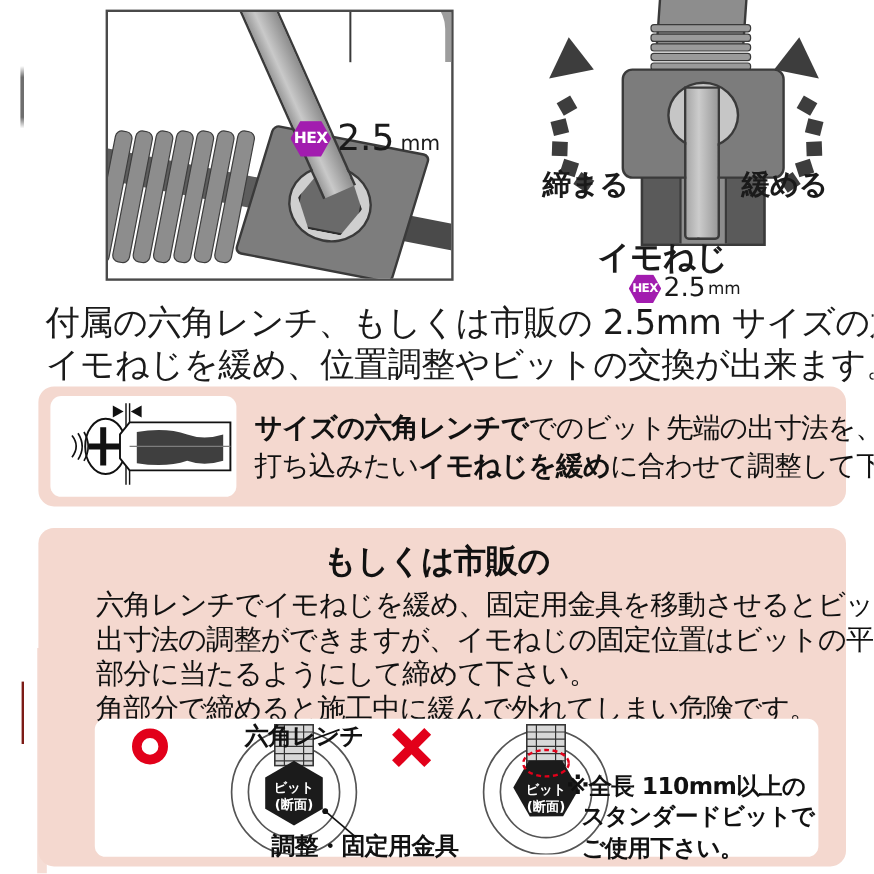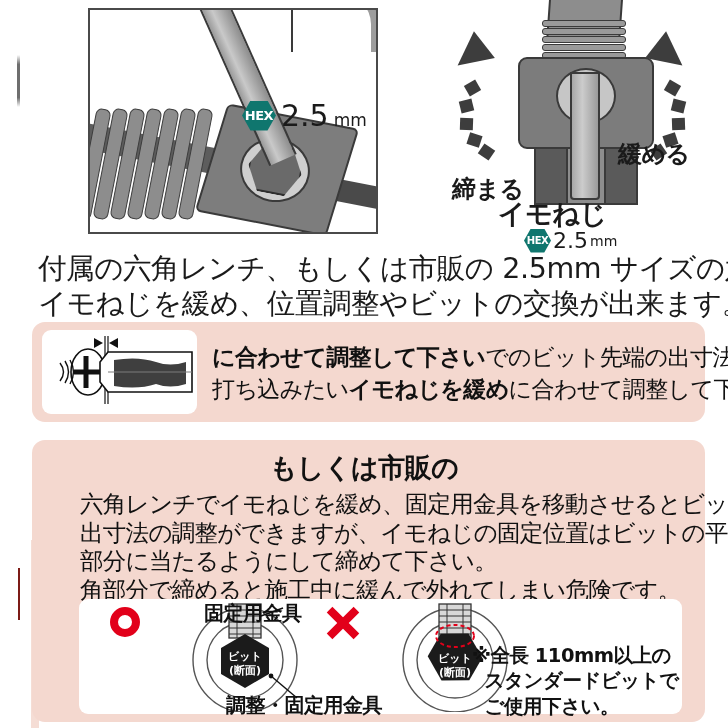--- a/index.html
+++ b/index.html
@@ -142,21 +142,21 @@
     border-bottom: none;
     border-top-right-radius: 52px;
     box-sizing: border-box;
   }
 
   
   .hex-badge {
     display: inline-flex;
     align-items: center;
     justify-content: center;
-    background: #0f766e;
+    background: #a21caf;
     color: #ffffff;
     font-weight: bold;
     clip-path: polygon(25% 0%, 75% 0%, 100% 50%, 75% 100%, 25% 100%, 0% 50%);
   }
   .hex-label-left {
     position: absolute;
     left: 152px; top: 88px;
     display: flex;
     align-items: baseline;
     gap: 5px;
@@ -269,21 +269,21 @@
     background: #3d3d3d;
   }
   .ri-label-l, .ri-label-r {
     position: absolute;
     top: 138px;
     font-size: 24px;
     font-weight: 600;
     color: #1a1a1a;
     letter-spacing: -0.5px;
   }
-  .ri-label-l { left: 22px; margin-top: 35px; }
+  .ri-label-l { left: 22px; }
   .ri-label-r { left: 188px; }
   .ri-leader-dot {
     position: absolute;
     left: 146px; top: 168px;
     width: 13px; height: 14px;
     background: #111111;
     border-radius: 50%;
   }
   .ri-leader-line {
     position: absolute;
@@ -540,21 +540,21 @@
     <path d="M52 8 l9 5 -9 5 z" fill="#111"></path>
     <path d="M76 8 l-9 5 9 5 z" fill="#111"></path>
     <path d="M63 6 V74 M66 6 V74" stroke="#111" stroke-width="1.2" fill="none"></path>
 
     <path d="M66 22 H150 V62 H66 L58 52 V32 Z" fill="#ffffff" stroke="#111" stroke-width="1.6"></path>
 
     <path d="M72 30 q24 -4 42 2 q14 5 30 0 V54 q-16 5 -30 0 q-18 6 -42 2 Z" fill="#3f3f3f"></path>
     <path d="M66 42 H150" stroke="#7d7d7d" stroke-width="1.2"></path>
   </svg>
 </div>
-<div class="panel-a-text"><b>に合わせて調整して下さい</b><span>でのビット先端の出寸法を、</span>
+<div class="panel-a-text"><b>サイズの六角レンチで</b><span>でのビット先端の出寸法を、</span>
 <span>打ち込みたい</span><b>イモねじを緩め</b><span>に合わせて調整して下さい。</span></div>
 
 <div class="panel panel-b"></div>
 <div class="panel-b-title">もしくは市販の</div>
 <div class="panel-b-body">六角レンチでイモねじを緩め、固定用金具を移動させるとビットの
 出寸法の調整ができますが、イモねじの固定位置はビットの平らな
 部分に当たるようにして締めて下さい。
 角部分で締めると施工中に緩んで外れてしまい危険です。</div>
 
 <div class="white-card card-b"></div>
@@ -591,17 +591,17 @@
   </g>
   <path d="M67 4 V38 M83 4 V38" stroke="#333" stroke-width="1"></path>
 
   <polygon points="75,30 99,44 99,70 75,84 51,70 51,44" fill="#1b1b1b" transform="rotate(30 75 57)"></polygon>
   <text x="75" y="62" fill="#ffffff" font-size="11" font-weight="bold" text-anchor="middle" font-family="DejaVu Sans, sans-serif">ビット</text>
   <text x="75" y="76" fill="#ffffff" font-size="11" font-weight="bold" text-anchor="middle" font-family="DejaVu Sans, sans-serif">(断面)</text>
 
   <ellipse cx="75" cy="36" rx="19" ry="11" fill="none" stroke="#e2001a" stroke-width="2" stroke-dasharray="4 3"></ellipse>
 </svg>
 
-<div class="cmp-label-imoneji">固定用金具</div>
+<div class="cmp-label-imoneji">六角レンチ</div>
 <div class="cmp-label-kanagu">調整・固定用金具</div>
 <div class="note-right">※全長 110mm以上の
   スタンダードビットで
   ご使用下さい。</div>
 
 </body></html>

